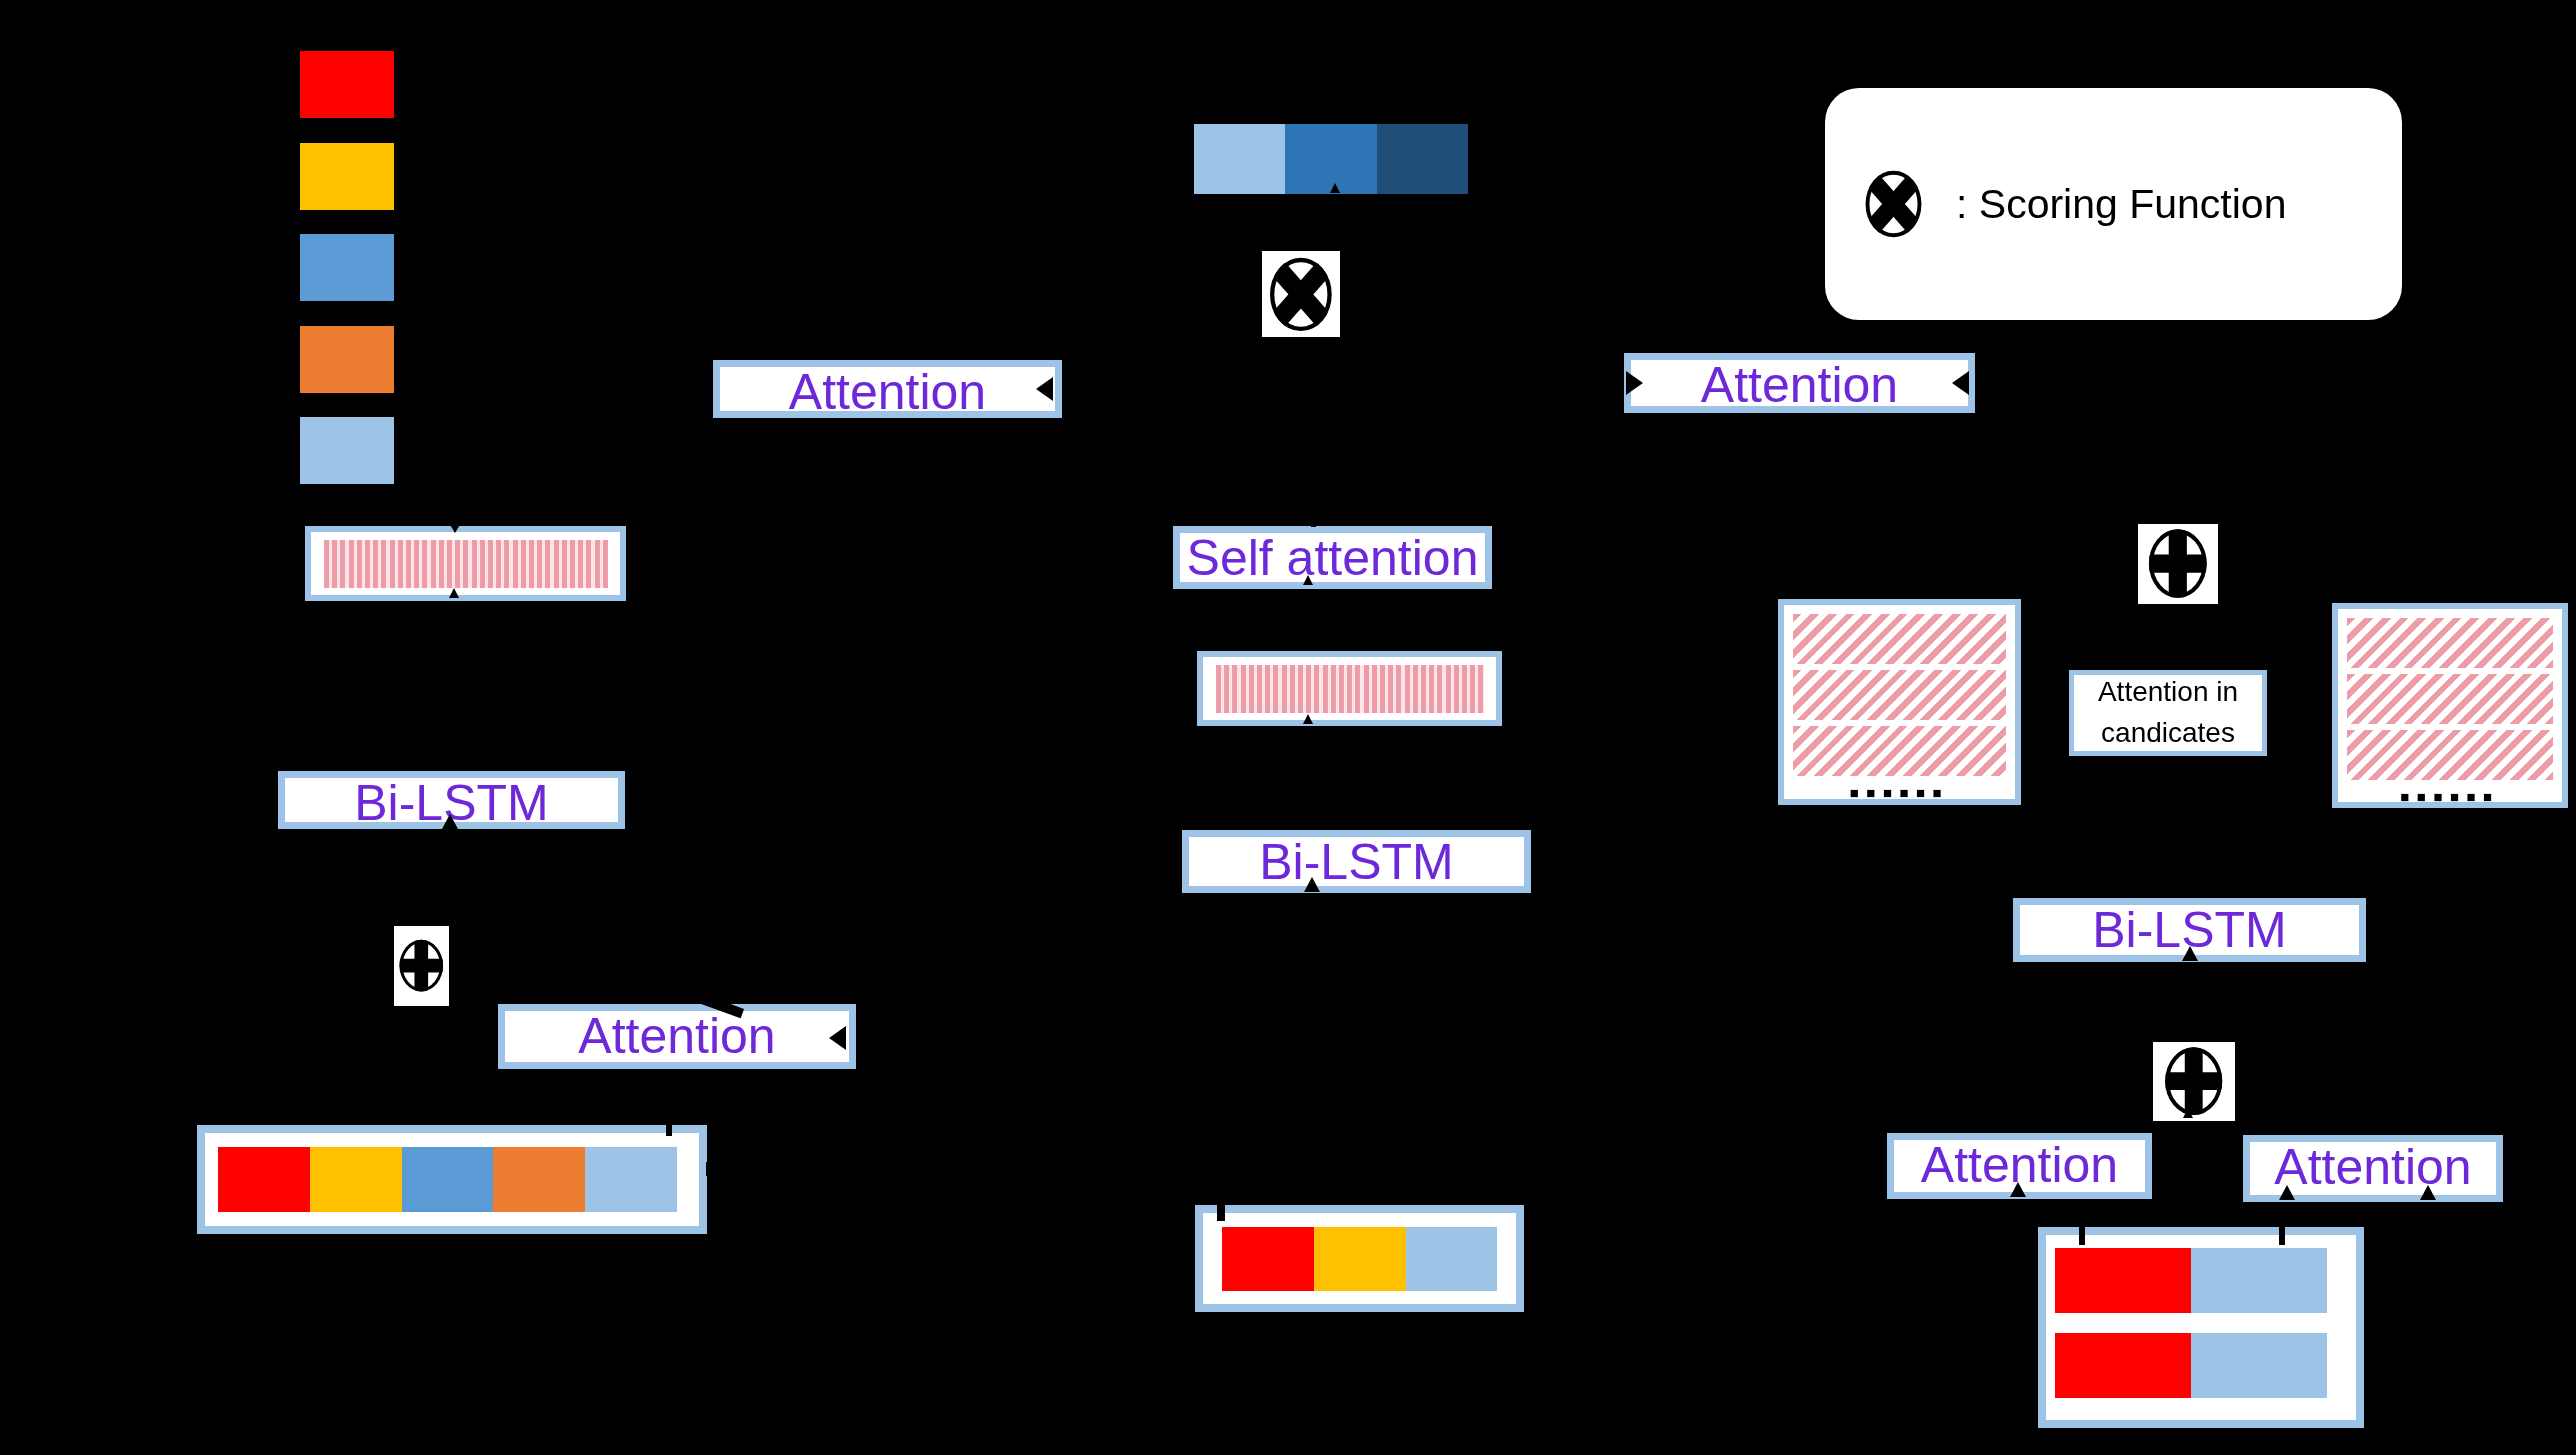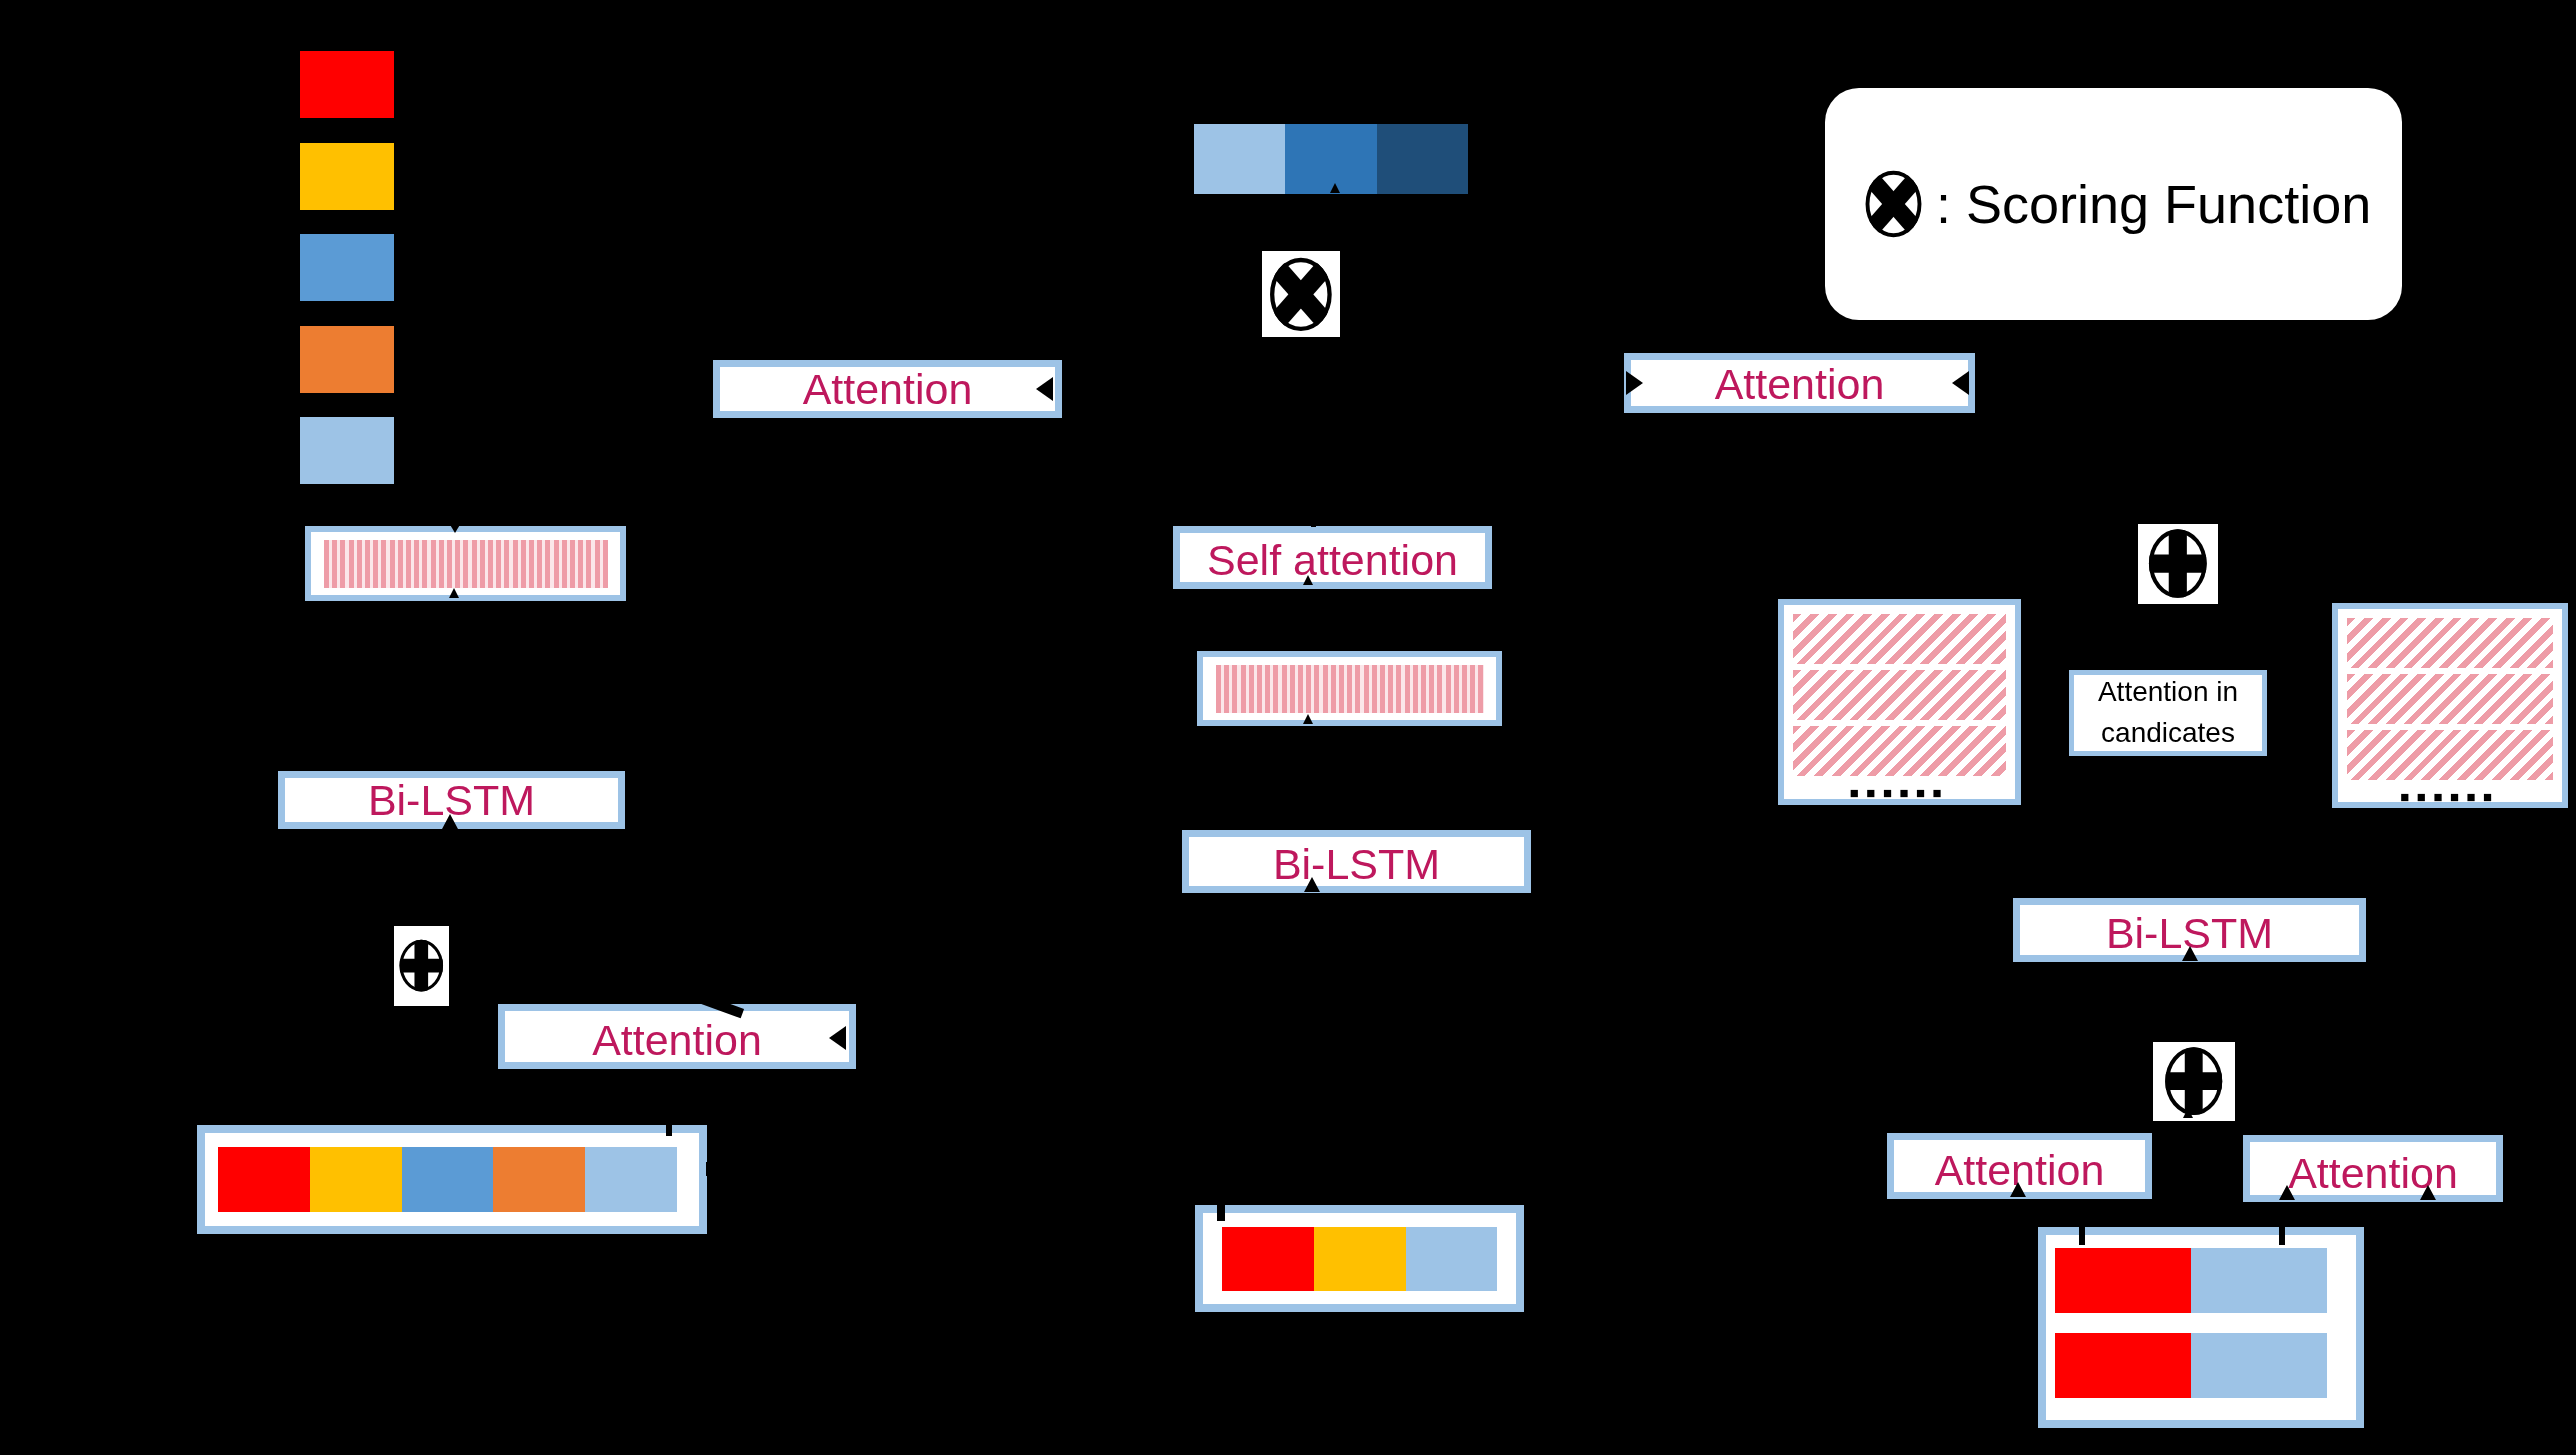--- a/index.html
+++ b/index.html
@@ -5,22 +5,22 @@
   html,body{margin:0;padding:0;background:#000;}
   #canvas{
     position:relative;width:2576px;height:1455px;background:#000;overflow:hidden;
     font-family:"Liberation Sans", sans-serif;color:#000;
   }
   .abs{position:absolute;box-sizing:border-box;}
   
   .lbox{
     position:absolute;box-sizing:border-box;background:#fff;
     border:7.5px solid var(--border-blue);
-    display:flex;align-items:flex-end;justify-content:center;
-    font-size:43px;line-height:1;color:#be185d;white-space:nowrap;
+    display:flex;align-items:flex-start;justify-content:center;
+    font-size:50px;line-height:1;color:#6d28d9;white-space:nowrap;
   }
   
   .token-col{display:flex;flex-direction:column;justify-content:space-between;}
   .token-col .seg{width:100%;height:67px;flex:none;}
   
   .hbar{display:flex;flex-direction:row;}
   .hbar .seg{flex:1;height:100%;}
   
   .framebox{position:absolute;box-sizing:border-box;background:#fff;border:8.8px solid var(--border-blue);}
   
@@ -32,21 +32,21 @@
     display:flex;flex-direction:column;padding:8.8px 8.8px 5px 8.8px;}
   .drow{flex:none;height:50px;margin-bottom:6.3px;
     background:repeating-linear-gradient(135deg,var(--stripe-pink) 0 6.3px,#ffffff 6.3px 12.5px);}
   .dots{margin-top:auto;text-align:center;font-size:15px;letter-spacing:7.5px;line-height:19px;color:#000;}
   
   .icontile{position:absolute;box-sizing:border-box;background:#fff;display:flex;align-items:center;justify-content:center;}
   .icontile svg{width:92%;height:94%;}
   
   .legend{position:absolute;left:1825px;top:88px;width:577px;height:232px;background:#fff;border-radius:34px;
     display:flex;flex-direction:column;justify-content:center;gap:21.3px;padding:0 36px;box-sizing:border-box;}
-  .legend-row{display:flex;align-items:center;gap:10px;font-size:54px;line-height:1;white-space:nowrap;}
+  .legend-row{display:flex;align-items:center;gap:30px;font-size:41px;line-height:1;white-space:nowrap;}
   .legend-row svg{width:65px;height:74px;flex:none;}
   
   .tri-up{position:absolute;width:0;height:0;border-left:8.2px solid transparent;border-right:8.2px solid transparent;border-bottom:15px solid #000;}
   .tri-up.sm{border-left-width:5.6px;border-right-width:5.6px;border-bottom-width:10.7px;}
   .tri-down{position:absolute;width:0;height:0;border-left:6.3px solid transparent;border-right:6.3px solid transparent;border-top:10.7px solid #000;}
   .tri-left{position:absolute;width:0;height:0;border-top:12px solid transparent;border-bottom:12px solid transparent;border-right:17.6px solid #000;}
   .tri-right{position:absolute;width:0;height:0;border-top:12px solid transparent;border-bottom:12px solid transparent;border-left:17.6px solid #000;}
   .tickv{position:absolute;background:#000;}
   .diag-arrow{position:absolute;left:639px;top:971px;width:110px;height:10px;background:#000;
     transform:rotate(20deg);transform-origin:left center;}

